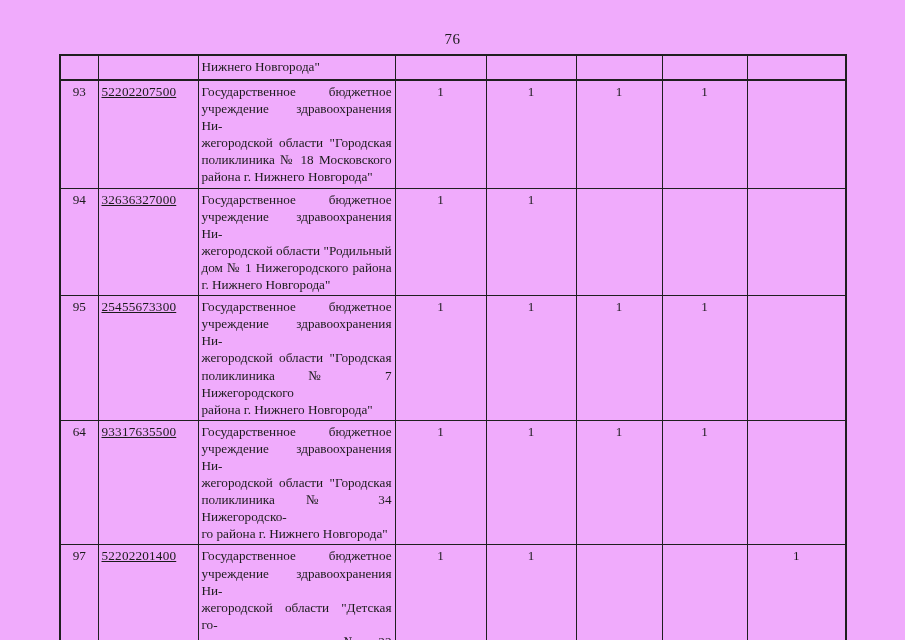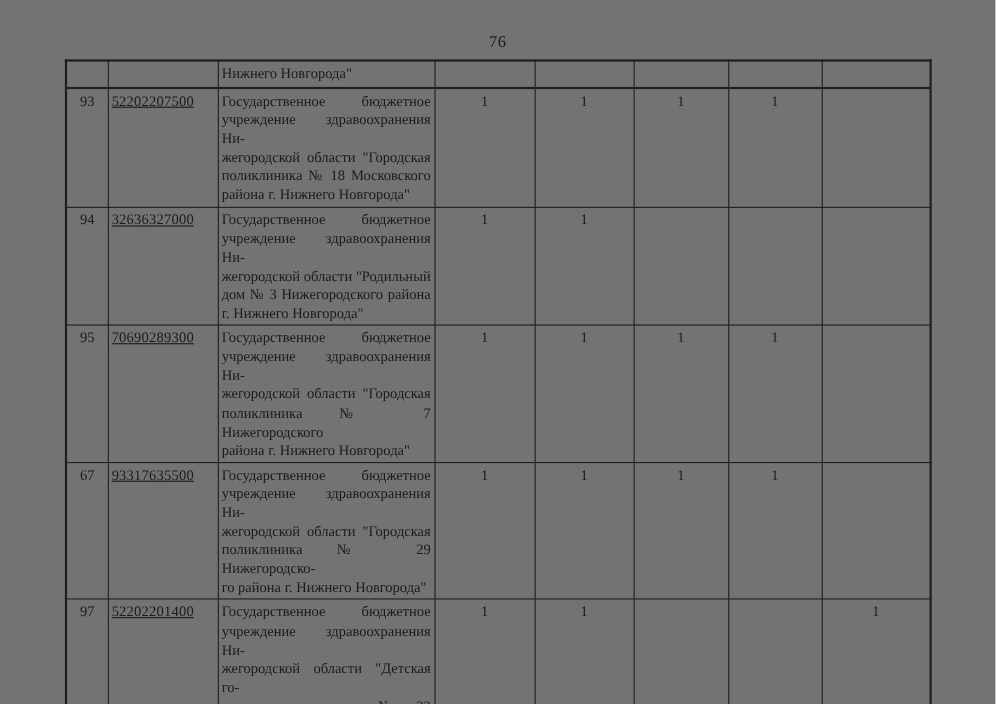--- a/index.html
+++ b/index.html
@@ -4,21 +4,21 @@
 <style>
   html, body {
     margin: 0;
     padding: 0;
     background: #ffffff;
   }
   .page {
     position: relative;
     width: 905px;
     height: 640px;
-    background: #737373;
+    background: #f0abfc;
     font-family: "Liberation Serif", serif;
     color: #1b1b1b;
     overflow: hidden;
   }
   .page-number {
     position: absolute;
     top: 31px;
     left: 0;
     width: 100%;
     text-align: center;
@@ -114,53 +114,53 @@
           <td class="c-val">1</td>
           <td class="c-val"></td>
         </tr>
         <tr>
           <td class="c-num">94</td>
           <td class="c-code">32636327000</td>
           <td class="c-name">
             <div class="nl">Государственное бюджетное</div>
             <div class="nl">учреждение здравоохранения Ни-</div>
             <div class="nl">жегородской области "Родильный</div>
-            <div class="nl">дом № 3 Нижегородского района</div>
+            <div class="nl">дом № 1 Нижегородского района</div>
             <div class="nl last">г. Нижнего Новгорода"</div>
           </td>
           <td class="c-val">1</td>
           <td class="c-val">1</td>
           <td class="c-val"></td>
           <td class="c-val"></td>
           <td class="c-val"></td>
         </tr>
         <tr>
           <td class="c-num">95</td>
-          <td class="c-code">70690289300</td>
+          <td class="c-code">25455673300</td>
           <td class="c-name">
             <div class="nl">Государственное бюджетное</div>
             <div class="nl">учреждение здравоохранения Ни-</div>
             <div class="nl">жегородской области "Городская</div>
             <div class="nl">поликлиника № 7 Нижегородского</div>
             <div class="nl last">района г. Нижнего Новгорода"</div>
           </td>
           <td class="c-val">1</td>
           <td class="c-val">1</td>
           <td class="c-val">1</td>
           <td class="c-val">1</td>
           <td class="c-val"></td>
         </tr>
         <tr>
-          <td class="c-num">67</td>
+          <td class="c-num">64</td>
           <td class="c-code">93317635500</td>
           <td class="c-name">
             <div class="nl">Государственное бюджетное</div>
             <div class="nl">учреждение здравоохранения Ни-</div>
             <div class="nl">жегородской области "Городская</div>
-            <div class="nl">поликлиника № 29 Нижегородско-</div>
+            <div class="nl">поликлиника № 34 Нижегородско-</div>
             <div class="nl last">го района г. Нижнего Новгорода"</div>
           </td>
           <td class="c-val">1</td>
           <td class="c-val">1</td>
           <td class="c-val">1</td>
           <td class="c-val">1</td>
           <td class="c-val"></td>
         </tr>
         <tr>
           <td class="c-num">97</td>

